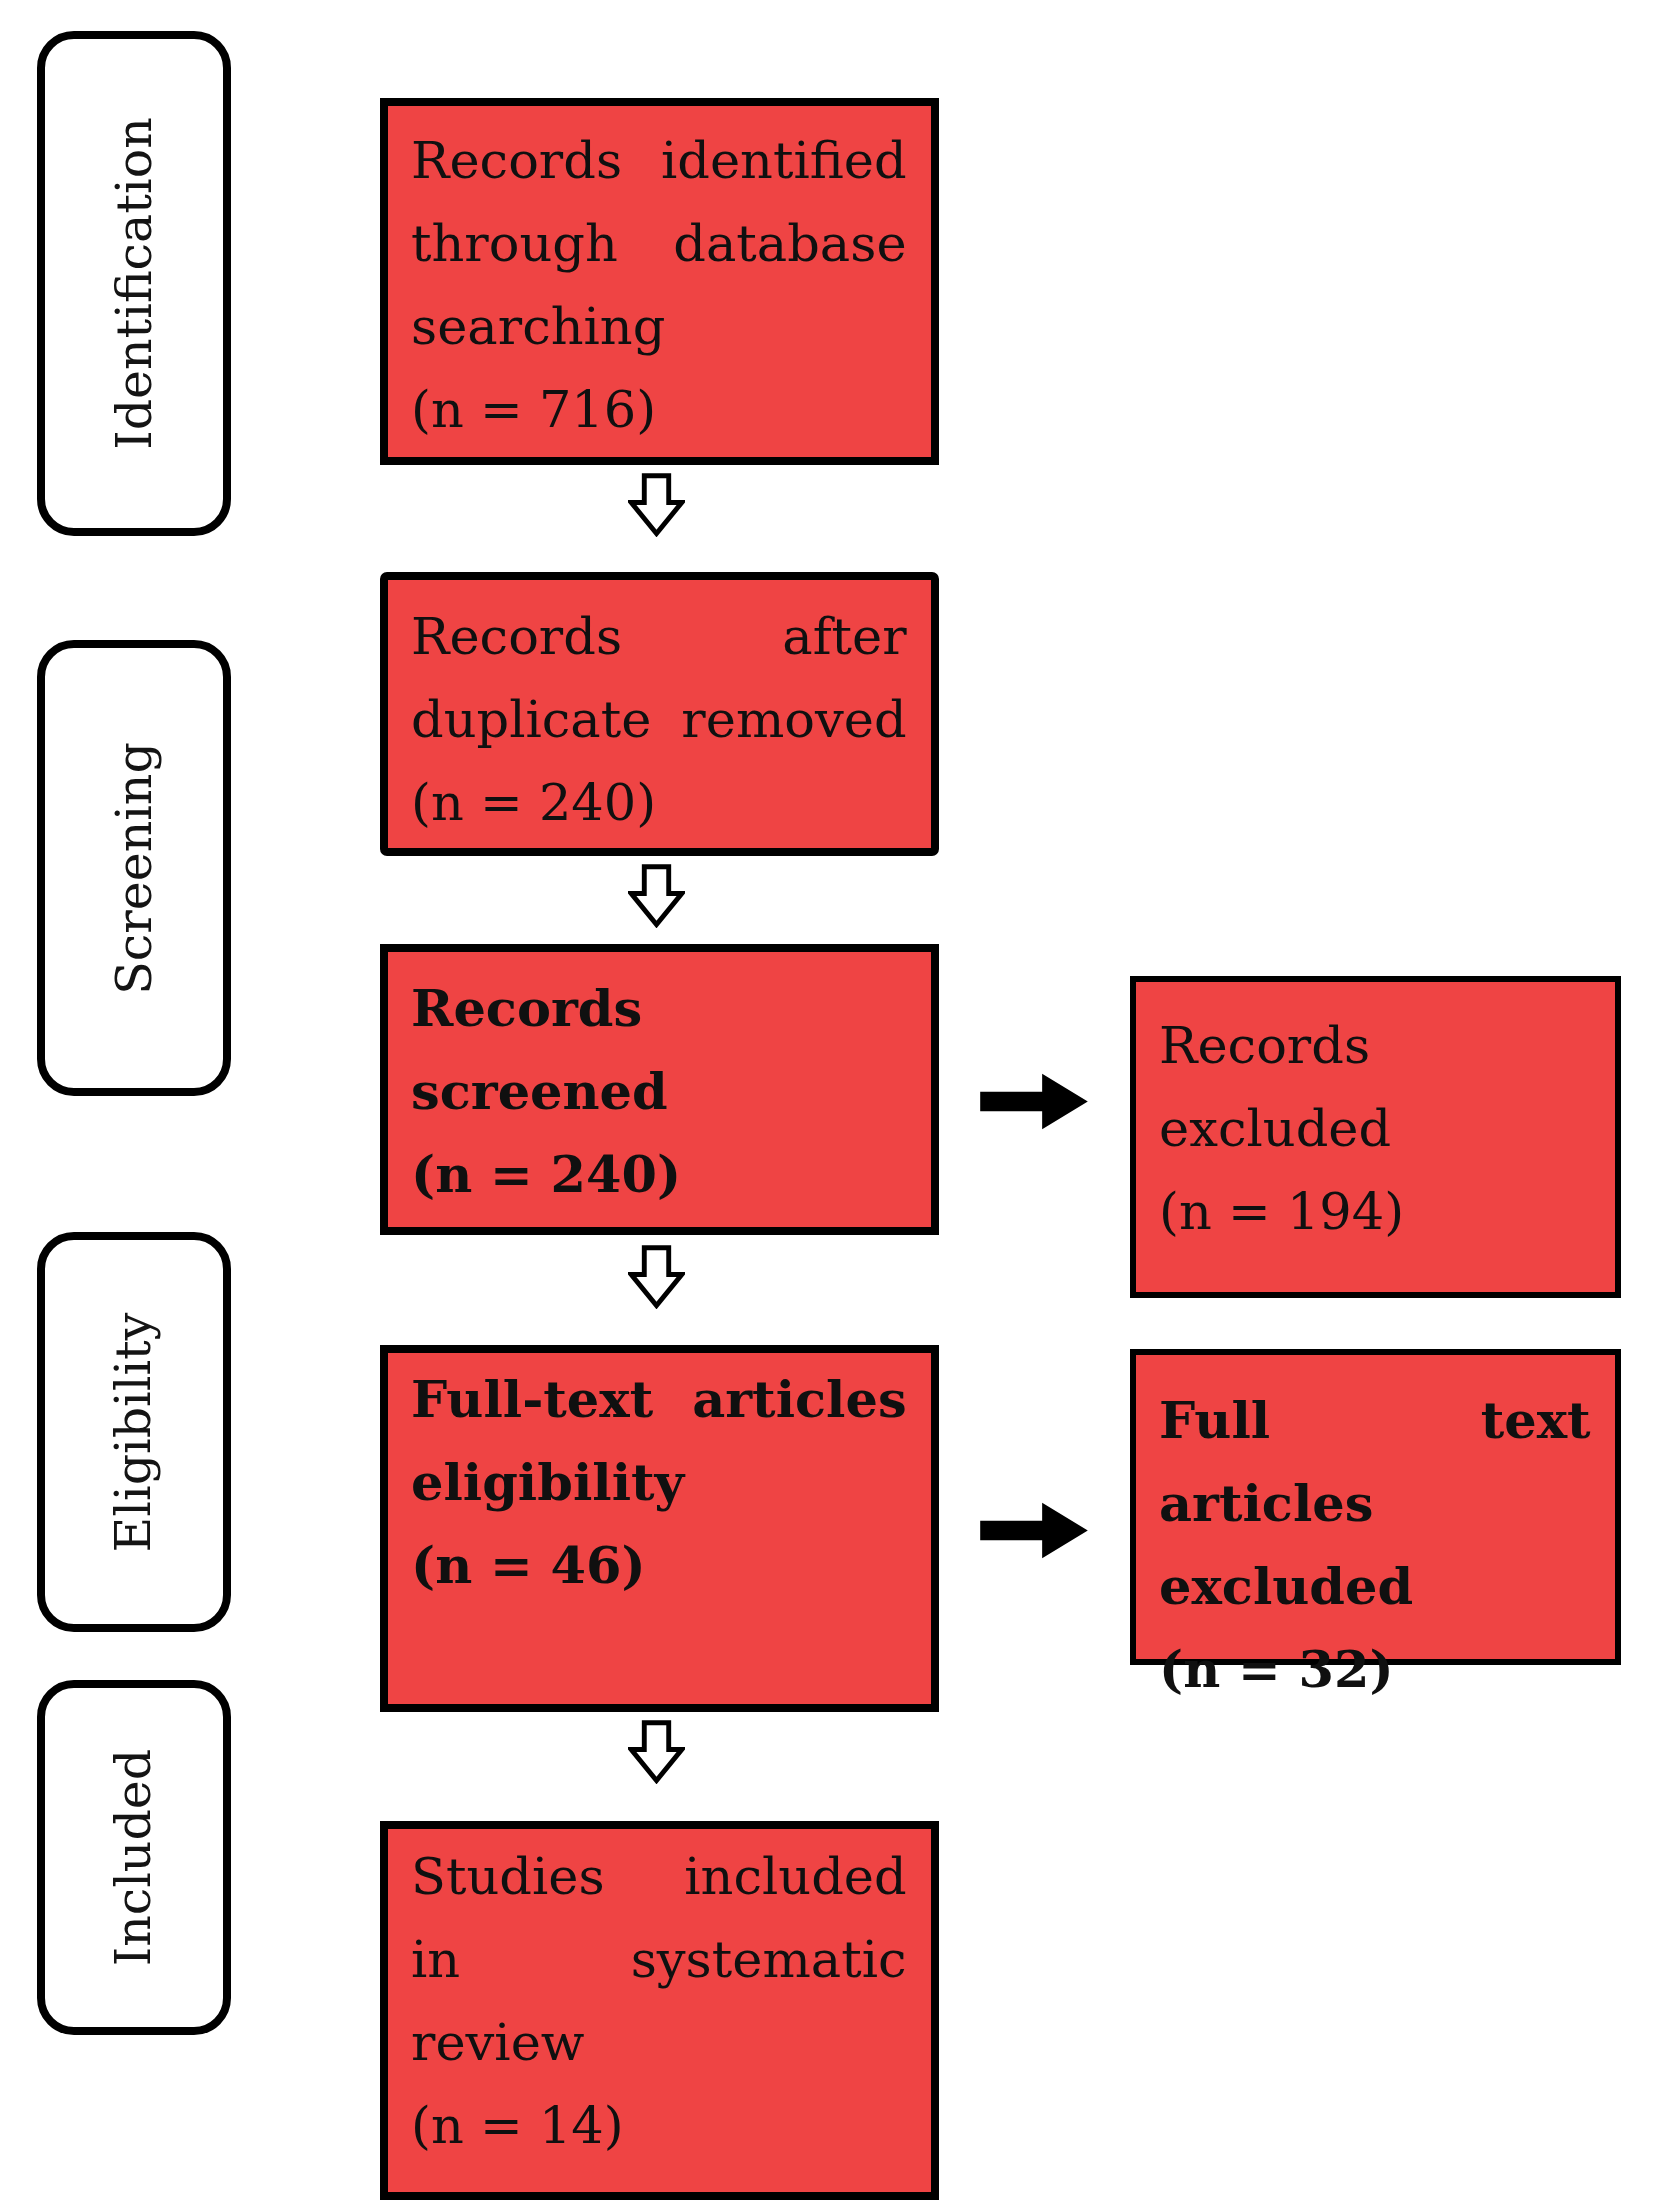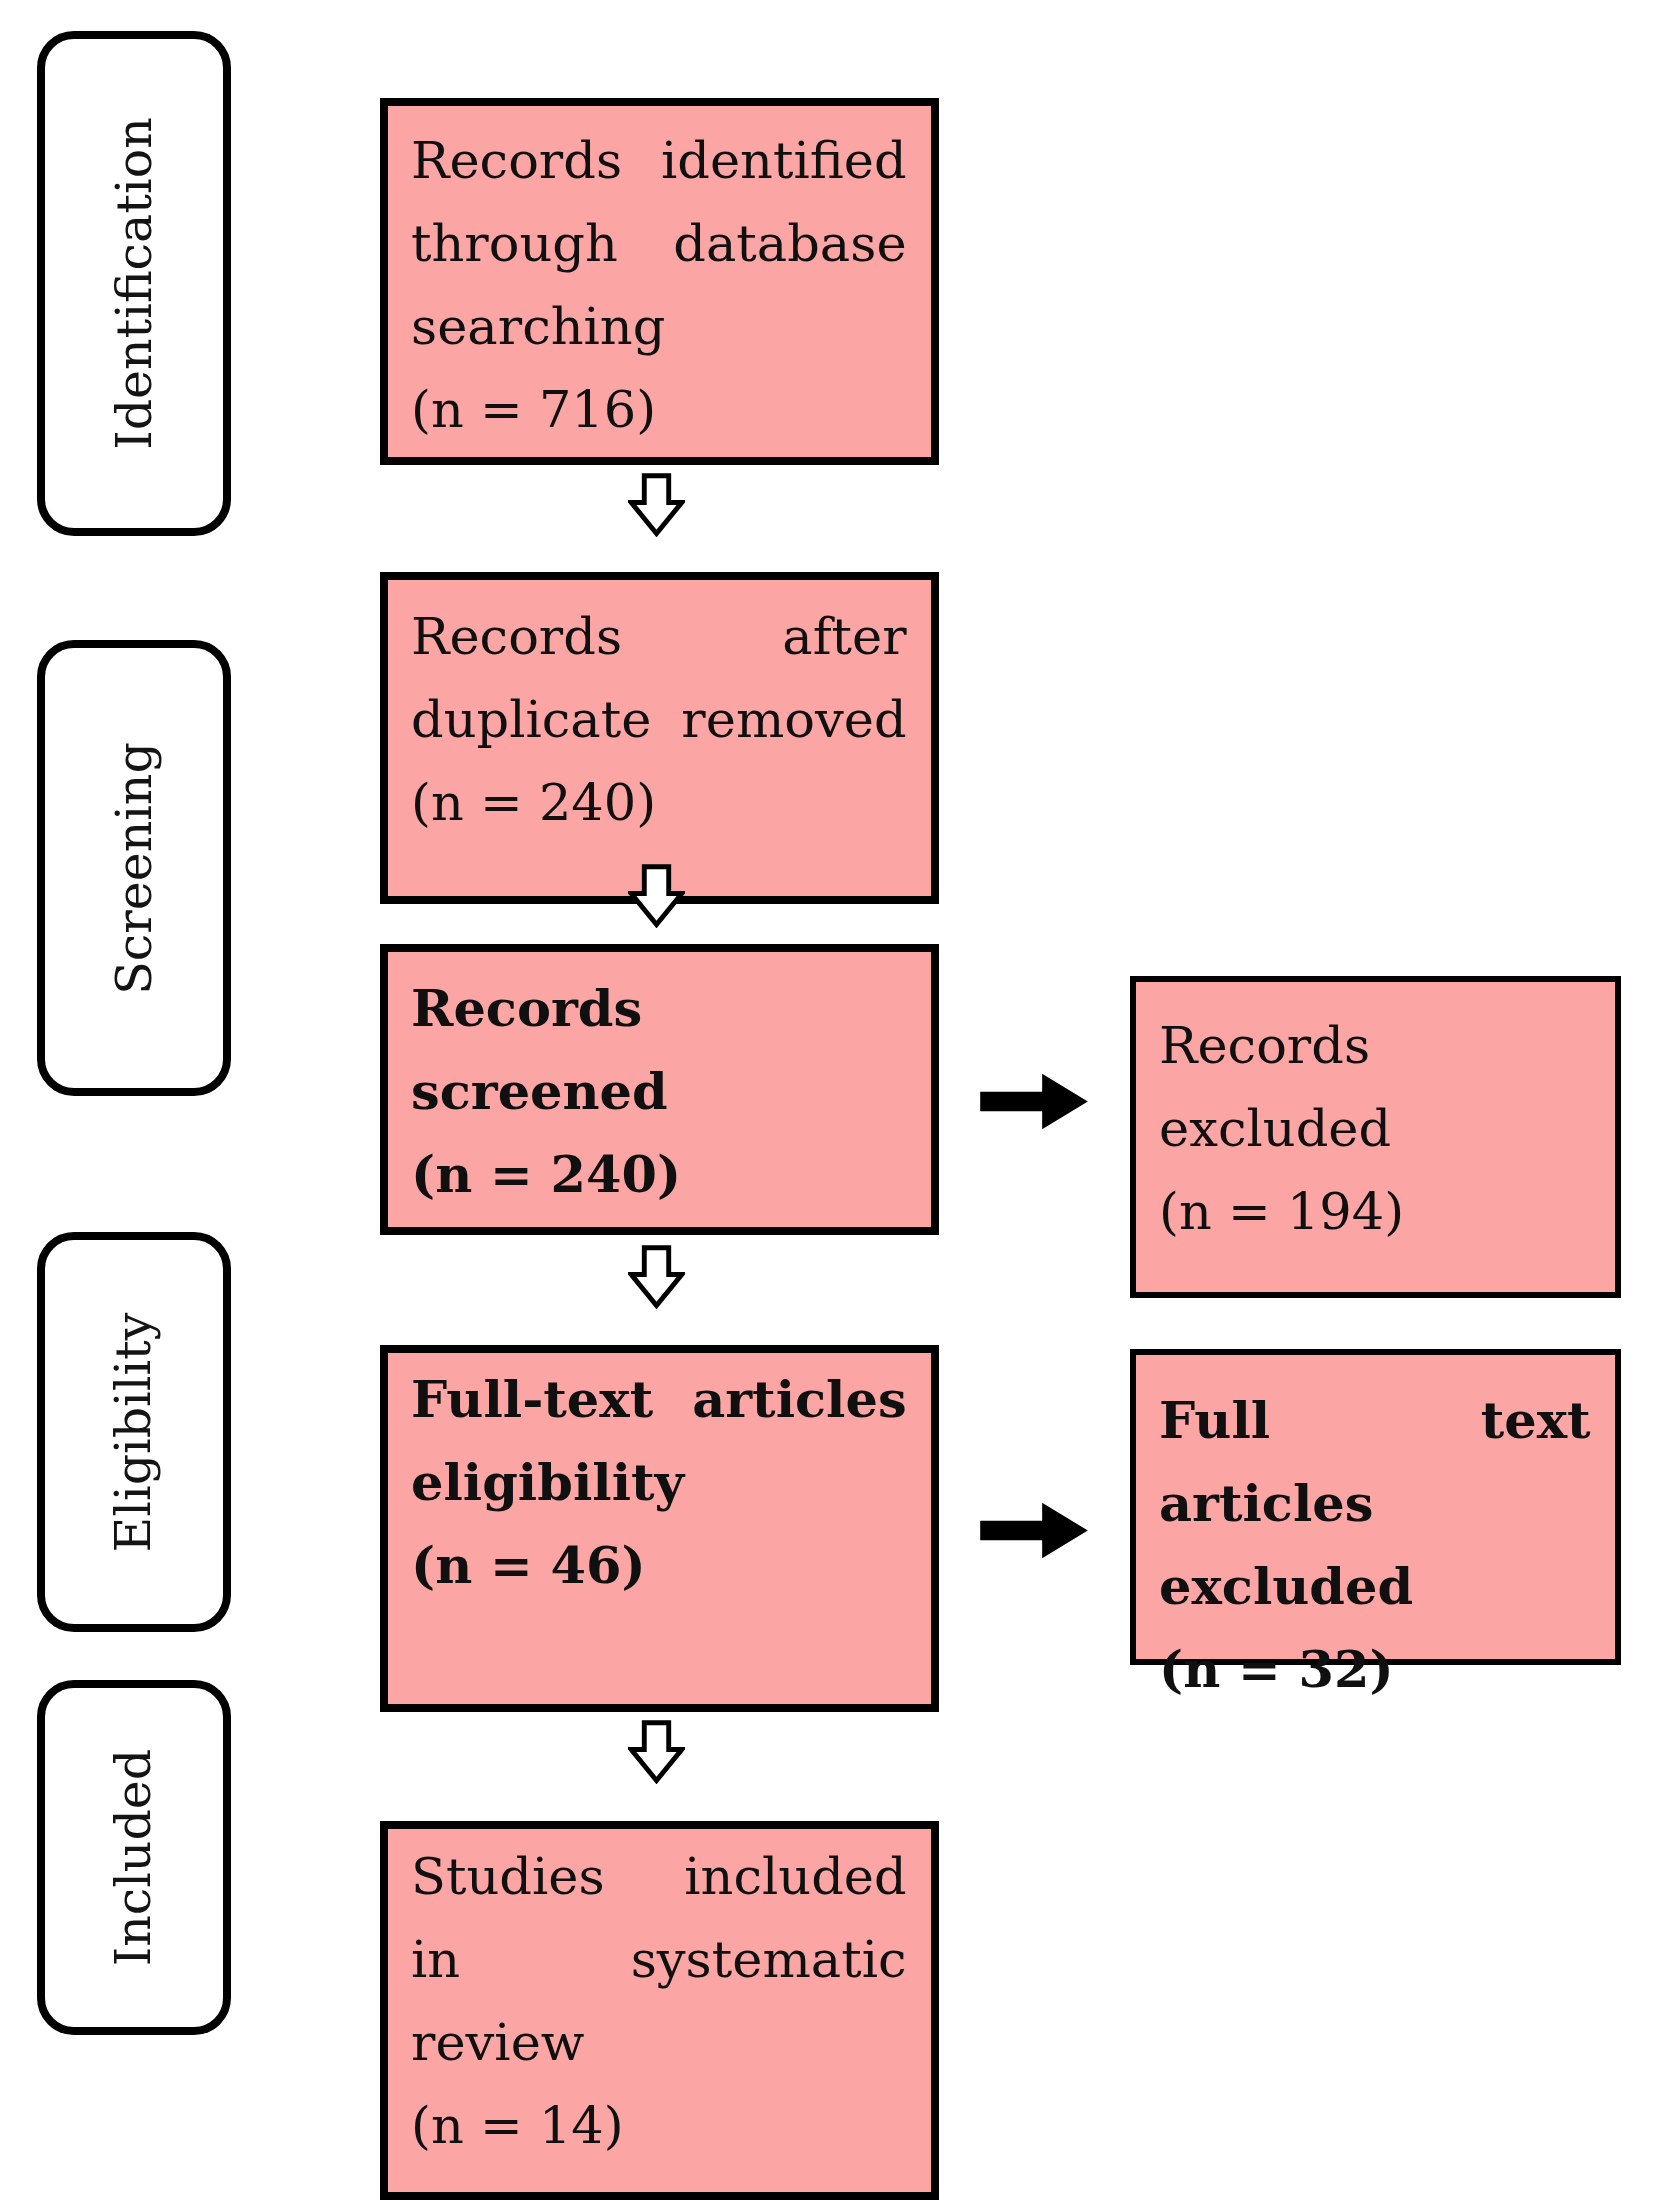--- a/index.html
+++ b/index.html
@@ -37,33 +37,33 @@
     color: #141414;
   }
   .stage-identification { top: 31px;  height: 505px; }
   .stage-screening      { top: 640px; height: 456px; }
   .stage-eligibility    { top: 1232px; height: 400px; }
   .stage-included       { top: 1680px; height: 355px; }
 
   
   .fbox {
     position: absolute;
-    background: #fca5a5;
+    background: #ef4444;
     box-sizing: border-box;
     border: 8.1px solid #000000;
   }
   .fbox .inner {
     padding: 14.7px 24.4px 0 23px;
   }
   .col-center { left: 380px; width: 559px; }
   .col-right  { left: 1130px; width: 491px; border-width: 6.5px; }
 
   .box-identified { top: 98px;  height: 367px; }
   .box-identified .inner { padding-top: 13px; }
-  .box-duplicates { top: 572px;  height: 332px; }
+  .box-duplicates { top: 572px;  height: 284px; border-radius: 7px; }
   .box-screened   { top: 944px; height: 291px; font-weight: bold; }
   .box-assessed   { top: 1345px; height: 367px; }
   .box-assessed .inner { padding-top: 5px; font-weight: bold; }
   .box-included5  { top: 1821px; height: 379px; }
   .box-included5 .inner { padding-top: 6px; }
 
   .box-rec-excluded { top: 976px; height: 322px; }
   .box-rec-excluded .inner { padding-top: 22px; }
   .box-ft-excluded  { top: 1349px; height: 316px; font-weight: bold; }
   .box-ft-excluded .inner { padding-top: 24.4px; }

